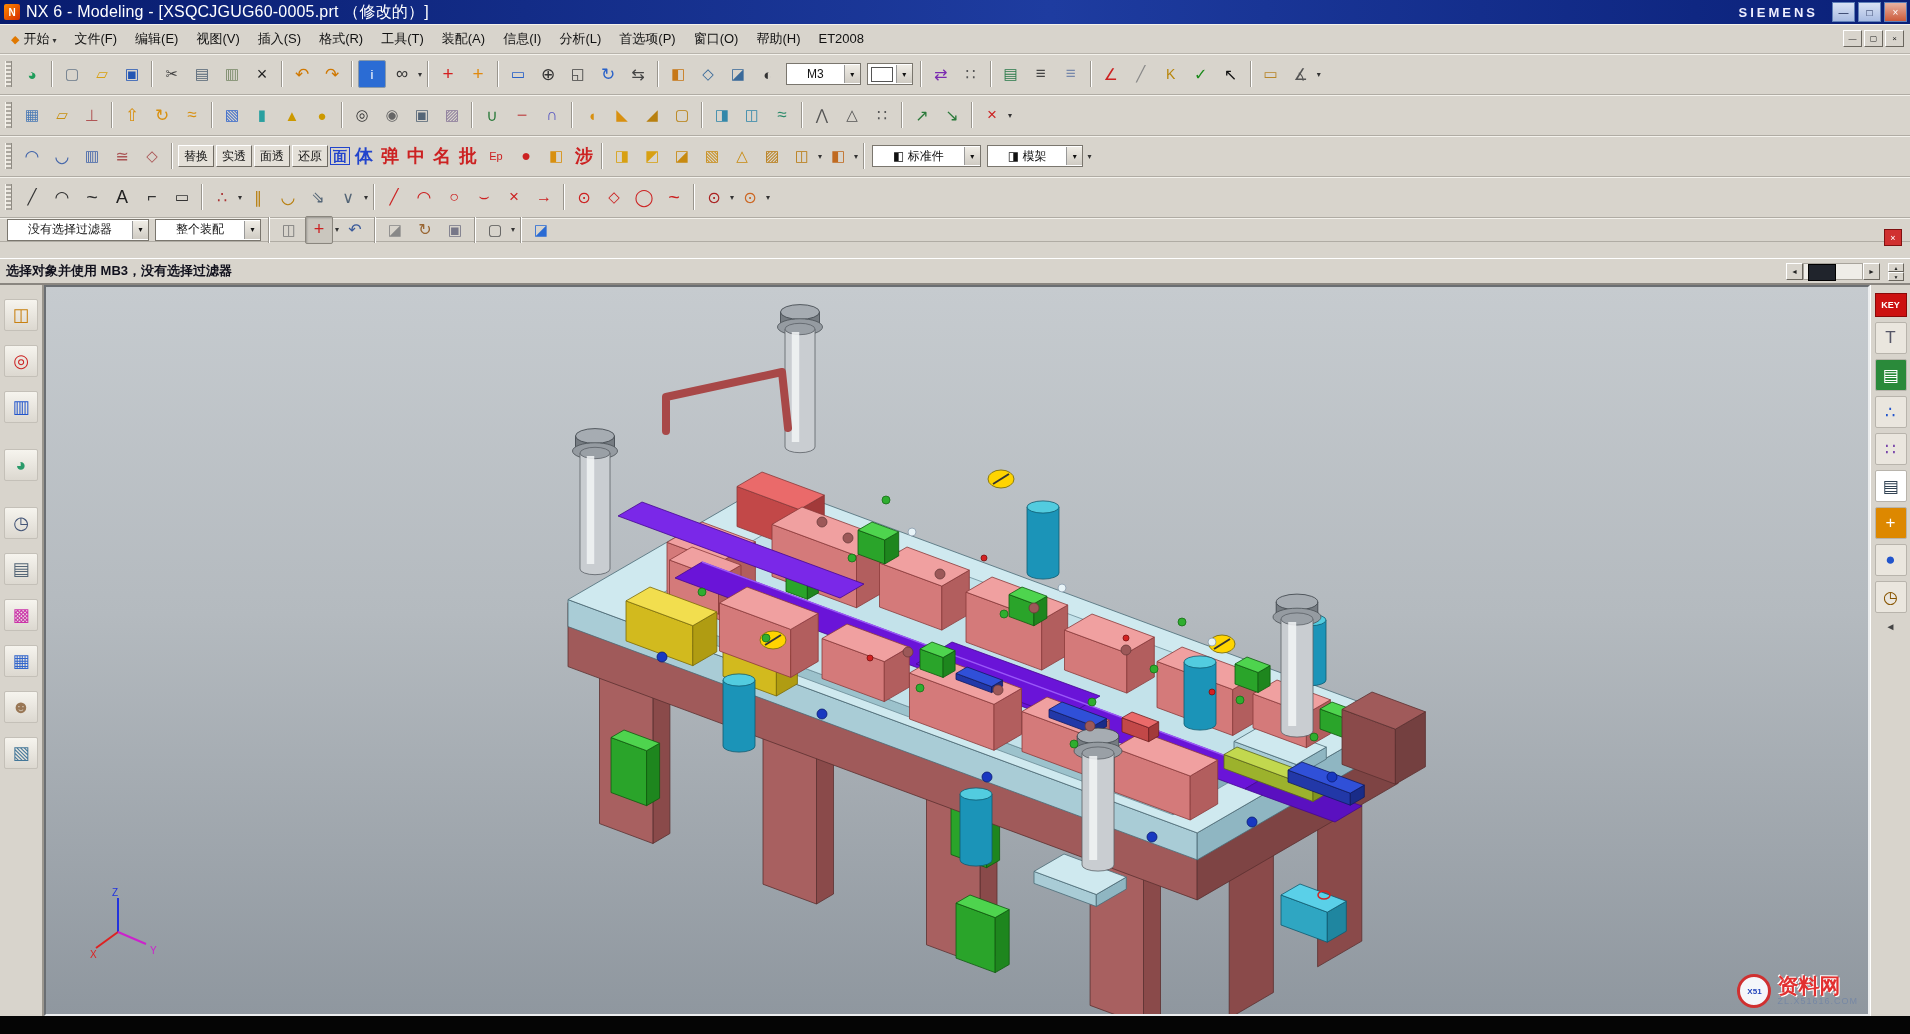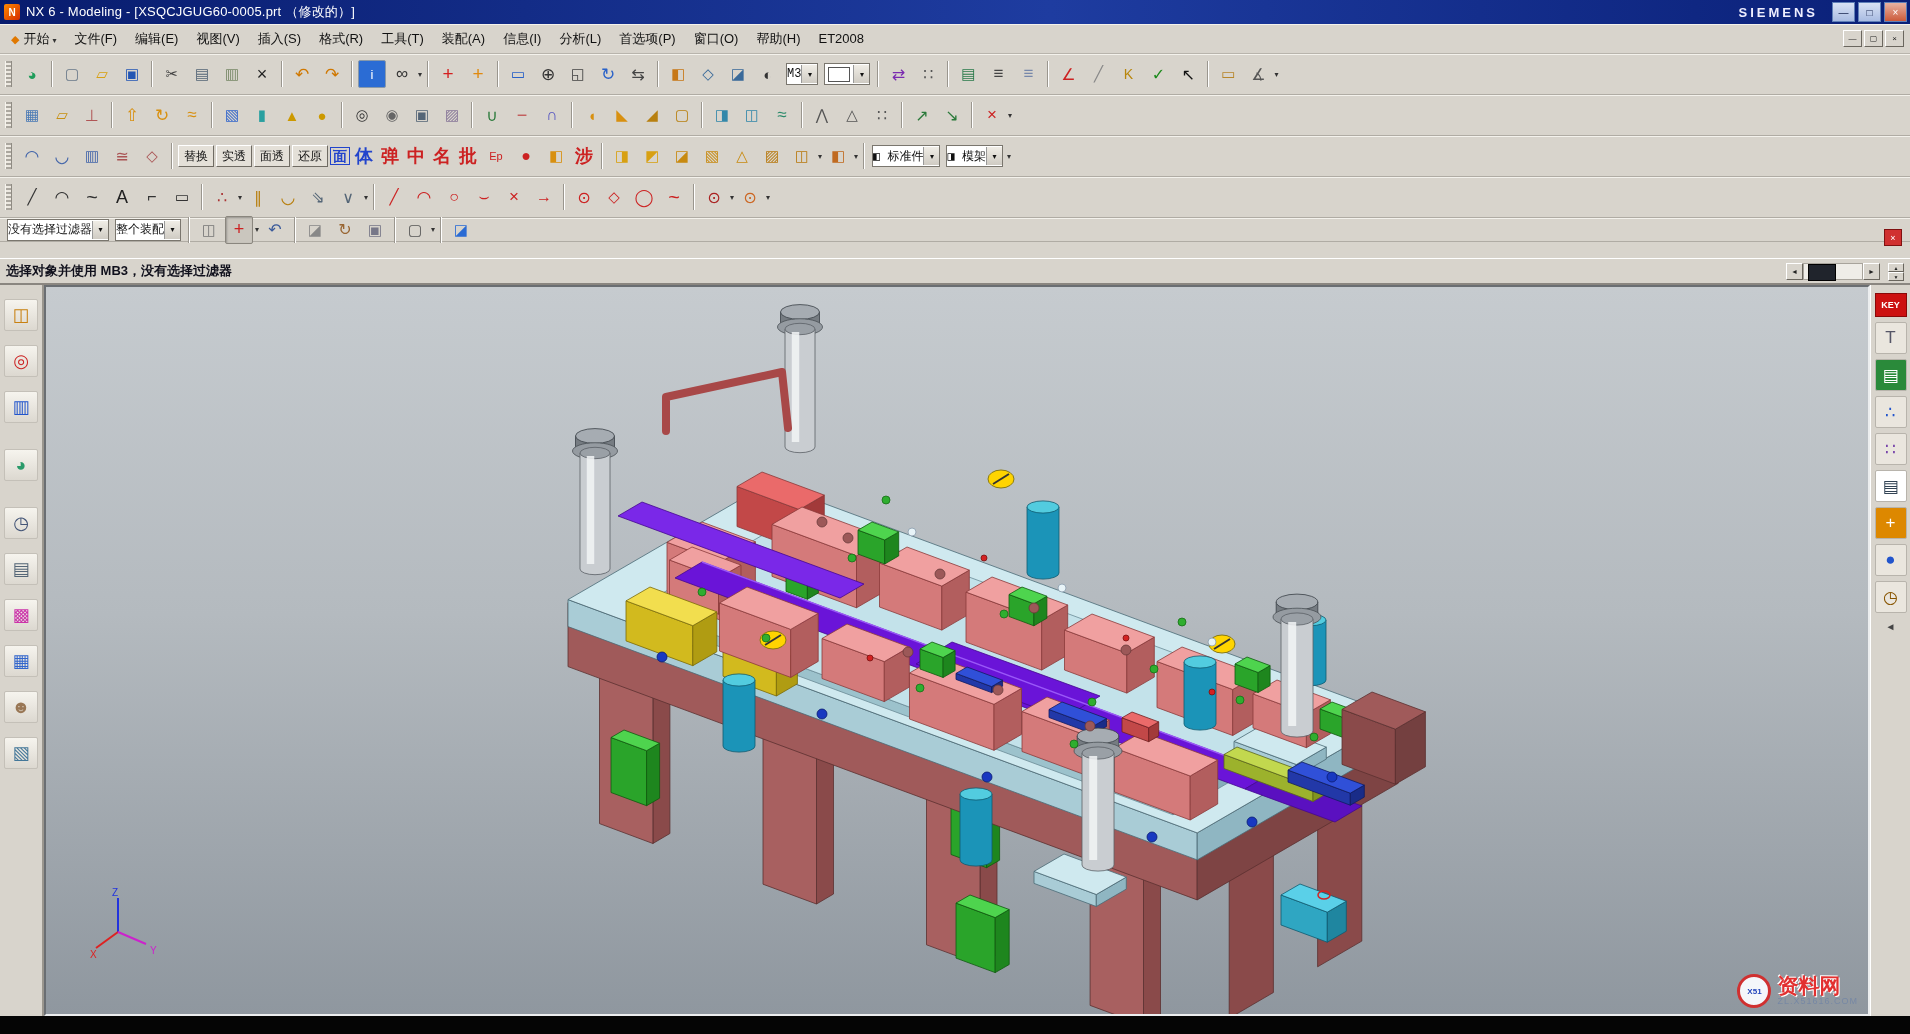--- a/index.html
+++ b/index.html
@@ -7,21 +7,21 @@
        font-family:"Liberation Sans","DejaVu Sans",sans-serif;color:#111;}
 
   
   .titlebar{position:absolute;left:0;top:0;width:100%;height:24px;
     background:linear-gradient(90deg,#081c6e 0%,#1e3ca0 55%,#0a2078 100%);
     display:flex;align-items:center;color:#fff;}
   .nx-logo{width:16px;height:16px;margin:0 6px 0 4px;border-radius:2px;
     background:linear-gradient(135deg,#ff8a00,#d42a00);
     display:flex;align-items:center;justify-content:center;
     font-size:10px;font-weight:bold;color:#fff;}
-  .title-text{font-size:13px;letter-spacing:.2px;}
+  .title-text{font-size:16px;letter-spacing:.2px;}
   .brand{margin-left:auto;font-weight:bold;letter-spacing:3px;font-size:13px;color:#eef;padding-right:14px;}
   .winbtn{width:21px;height:18px;margin-right:3px;
     background:linear-gradient(#d9e2f4,#a9bce2);border:1px solid #6080b8;
     display:flex;align-items:center;justify-content:center;font-size:10px;color:#14224a;}
   .winbtn.close{background:linear-gradient(#e8b2a2,#cc5a3a);color:#fff;}
 
   
   .menubar{position:absolute;top:24px;left:0;width:100%;height:30px;background:#d8d4cc;
     border-bottom:1px solid #b8b4ac;box-shadow:inset 0 1px 0 #f4f2ec;
     display:flex;align-items:center;padding-left:2px;box-sizing:border-box;}
@@ -47,21 +47,21 @@
   .sep{width:1px;height:26px;background:#9a968e;border-right:1px solid #fff;margin:0 4px;flex:none;}
   .grip{width:5px;height:26px;margin:0 5px 0 1px;flex:none;
     background:repeating-linear-gradient(180deg,#aba79f 0 2px,#ece8e0 2px 4px);
     border-left:1px solid #f6f4ee;border-right:1px solid #8f8b83;}
   .tb{font-size:12px;line-height:1;padding:4px 5px;margin:0 1px;flex:none;
     border:1px solid;border-color:#fff #6f6b63 #6f6b63 #fff;background:#e4e0d8;color:#111;}
   .charbtn{font-size:18px;font-weight:bold;padding:0 3px;margin:0 1px;flex:none;line-height:1;}
   .charbtn.boxed{border:1px solid currentColor;font-size:14px;padding:1px 2px;}
   .combo{display:flex;align-items:center;border:1px solid #7a766e;background:#fff;
     height:20px;font-size:12px;margin:0 3px;flex:none;}
-  .combo .cv{padding:0 0;white-space:nowrap;font-family:Liberation Mono, monospace;}
+  .combo .cv{padding:0 20px;white-space:nowrap;}
   .combo .cmcaret{width:15px;height:18px;background:linear-gradient(#f0ede6,#cfcbc3);
     border-left:1px solid #999;display:flex;align-items:center;justify-content:center;font-size:8px;}
   .swatchbox{width:20px;height:13px;background:#fff;border:1px solid #555;margin:0 3px;}
   .caret-sm{font-size:8px;color:#333;margin:0 1px;flex:none;}
 
   
   .promptbar{position:absolute;top:258px;left:0;width:100%;height:27px;background:#d8d4cc;
     border-top:1px solid #fff;border-bottom:2px solid #8a8680;
     display:flex;align-items:center;padding-left:6px;box-sizing:border-box;}
   .prompt-text{font-size:13px;font-weight:bold;color:#10101c;}

